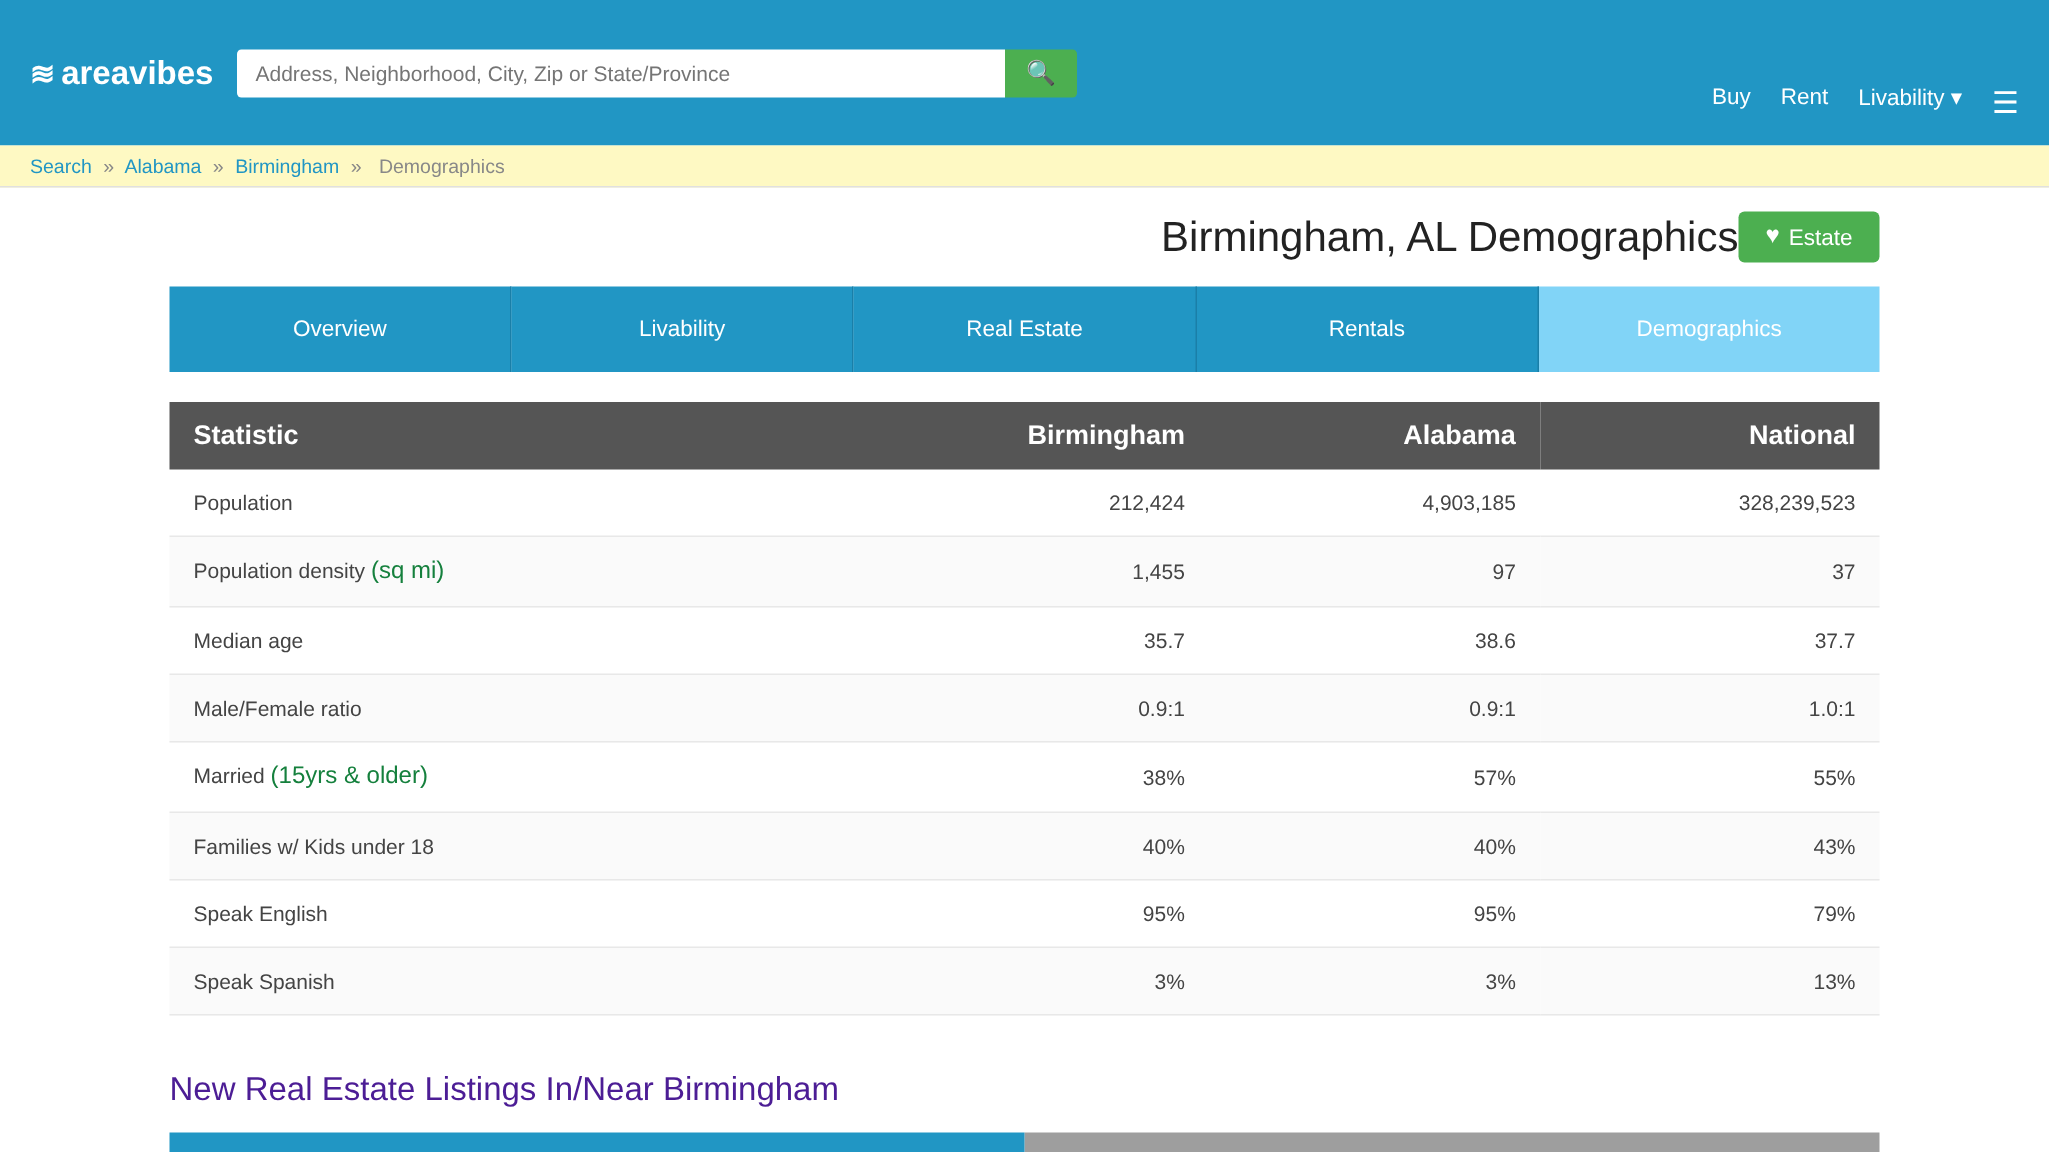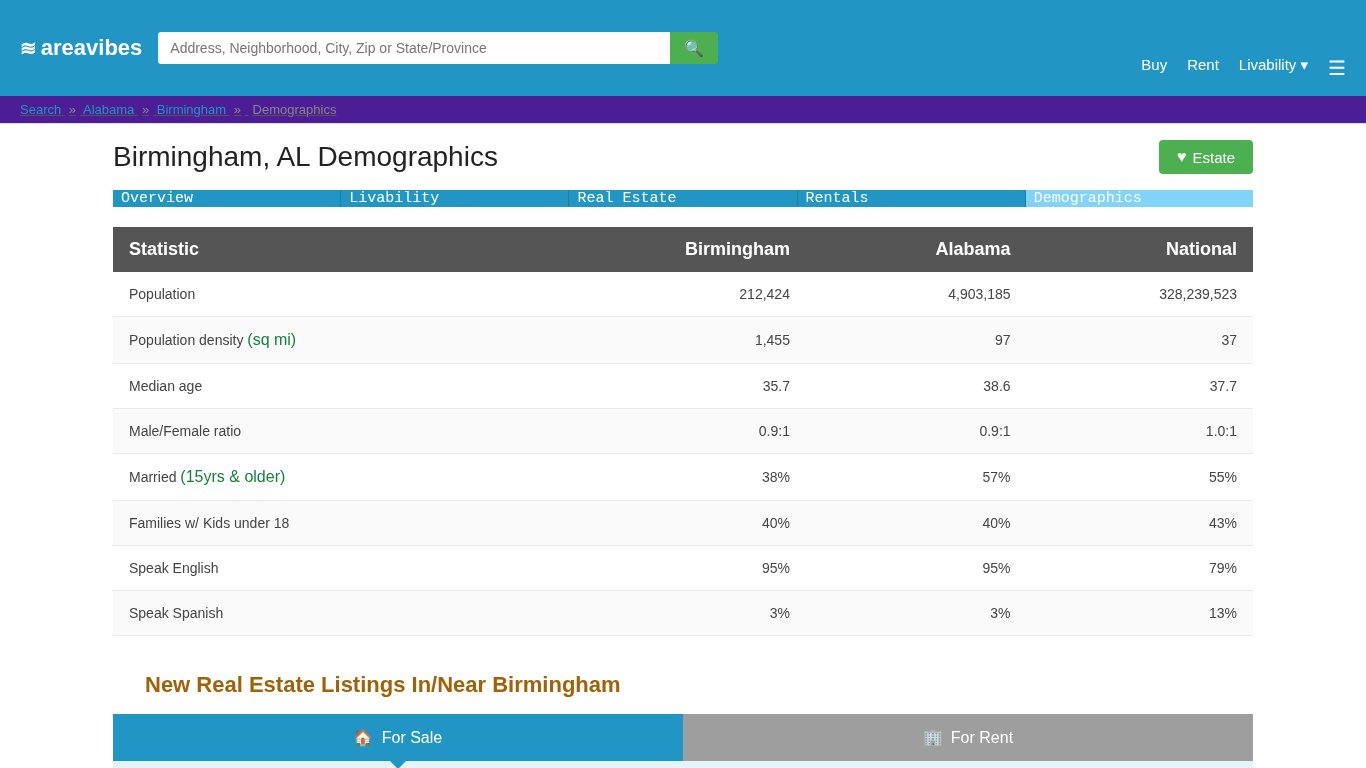--- a/index.html
+++ b/index.html
@@ -64,26 +64,25 @@
       gap: 4px;
     }
     .hamburger {
       color: #fff;
       font-size: 20px;
       cursor: pointer;
     }
 
     
     .breadcrumb {
-      background: #4c1d95;
+      background: #fef9c3;
       border-bottom: 1px solid #e0e0e0;
       padding: 6px 20px;
       font-size: 13px;
       color: #555;
-      text-decoration: underline;
     }
     .breadcrumb a {
       color: #2196c4;
       text-decoration: none;
     }
     .breadcrumb span {
       margin: 0 4px;
       color: #888;
     }
 
@@ -91,21 +90,21 @@
     .page-content {
       max-width: 1180px;
       margin: 0 auto;
       padding: 16px 20px;
     }
 
     
     .title-row {
       display: flex;
       align-items: center;
-      justify-content: space-between;
+      justify-content: flex-end;
       margin-bottom: 16px;
     }
     .page-title {
       font-size: 28px;
       font-weight: normal;
       color: #222;
     }
     .follow-btn {
       background: #4caf50;
       color: #fff;
@@ -122,28 +121,27 @@
       font-size: 16px;
     }
 
     
     .tabs {
       display: flex;
       margin-bottom: 20px;
     }
     .tab {
       flex: 1;
-      padding: 0 8px;
-      text-align: left;
+      padding: 20px 8px;
+      text-align: center;
       background: #2196c4;
       color: #fff;
       font-size: 15px;
       cursor: pointer;
       border-right: 1px solid #1a7fa8;
-      font-family: Liberation Mono, monospace;
     }
     .tab:last-child {
       border-right: none;
     }
     .tab.active {
       background: #81d4f7;
       color: #fff;
     }
 
     
@@ -183,24 +181,23 @@
       font-size: 14px;
     }
     .stat-sub {
       font-size: 16px;
       color: #15803d;
     }
 
     
     .listings-title {
       font-size: 22px;
-      font-weight: bold;
-      color: #a16207;
+      font-weight: normal;
+      color: #4c1d95;
       margin-bottom: 16px;
-      margin-left: 32px;
     }
     .listing-tabs {
       display: flex;
     }
     .listing-tab {
       flex: 1;
       padding: 14px;
       text-align: center;
       font-size: 16px;
       cursor: pointer;

